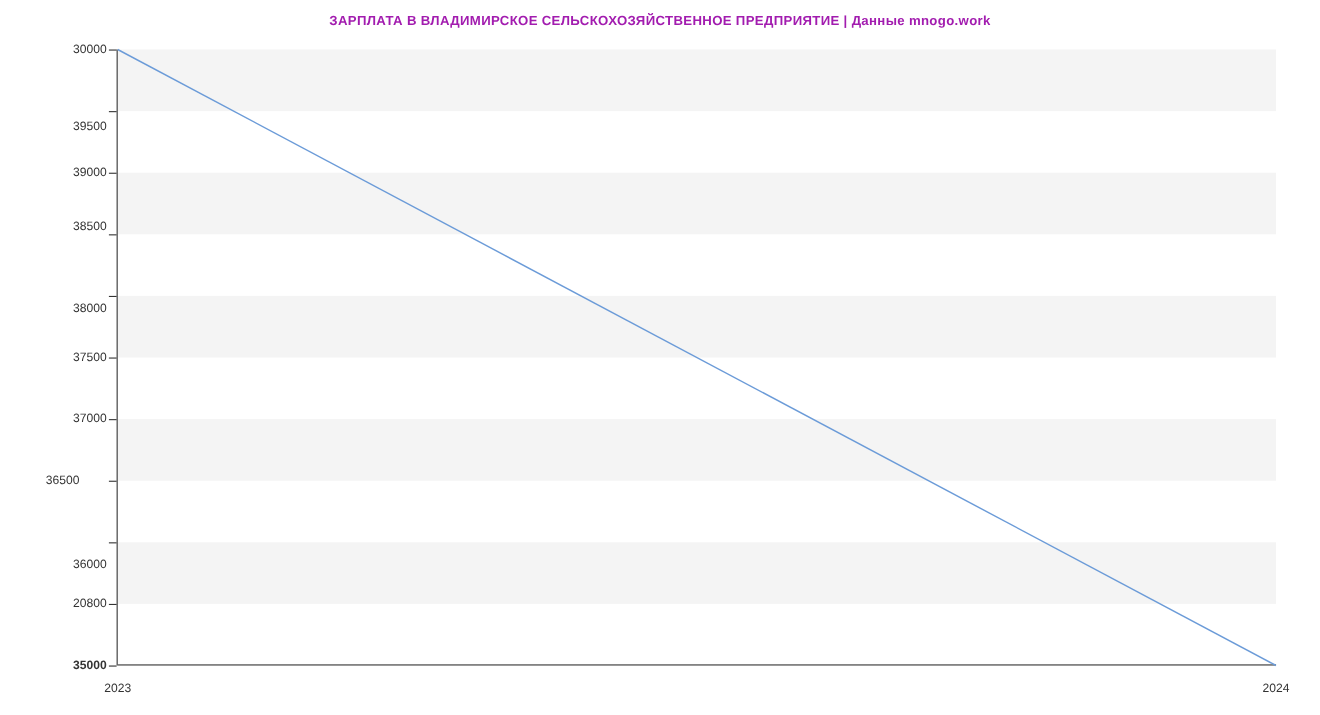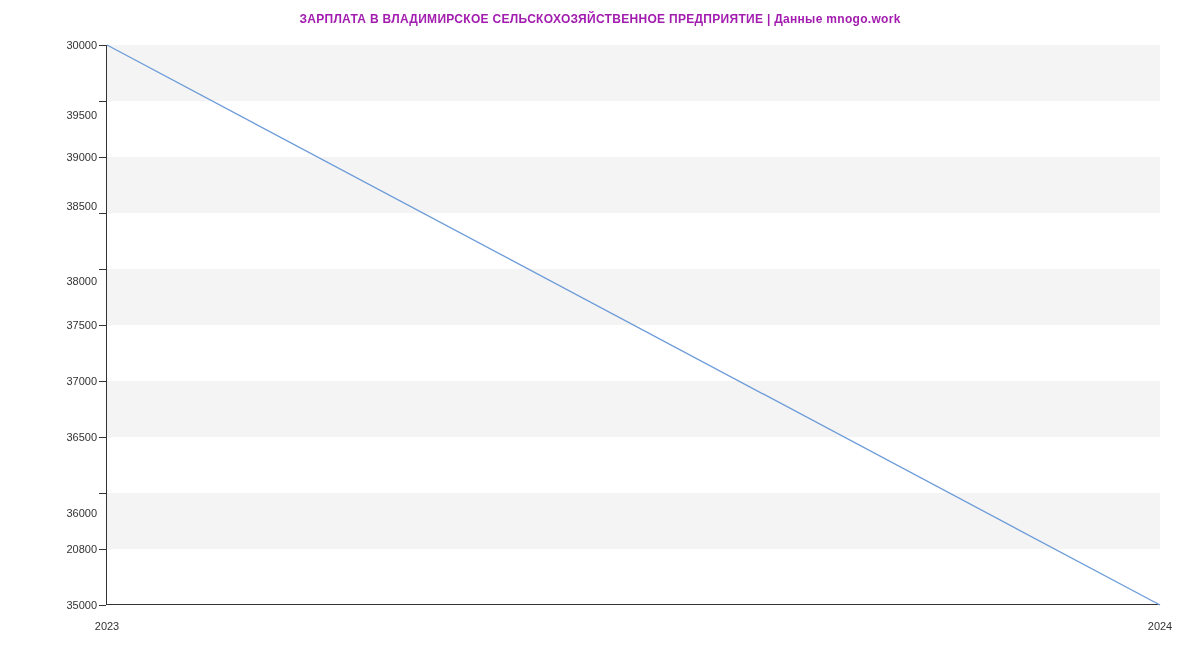--- a/index.html
+++ b/index.html
@@ -43,24 +43,24 @@
       <div class="y-tick" style="top: 437px;"></div>
       <div class="y-tick" style="top: 381px;"></div>
       <div class="y-tick" style="top: 325px;"></div>
       <div class="y-tick" style="top: 269px;"></div>
       <div class="y-tick" style="top: 213px;"></div>
       <div class="y-tick" style="top: 157px;"></div>
       <div class="y-tick" style="top: 101px;"></div>
       <div class="y-tick" style="top: 45px;"></div>
     </div>
   <div id="y-labels">
-      <div class="y-label" style="top: 605px;">35000</div>
+      <div class="y-label" style="top: 605px; font-weight: bold;">35000</div>
       <div class="y-label" style="top: 549px;">20800</div>
       <div class="y-label" style="top: 493px; margin-top: 20px;">36000</div>
-      <div class="y-label" style="top: 437px;">36500</div>
+      <div class="y-label" style="top: 437px; text-align: center;">36500</div>
       <div class="y-label" style="top: 381px;">37000</div>
       <div class="y-label" style="top: 325px;">37500</div>
       <div class="y-label" style="top: 269px; margin-top: 12px;">38000</div>
       <div class="y-label" style="top: 206px;">38500</div>
       <div class="y-label" style="top: 157px;">39000</div>
       <div class="y-label" style="top: 115px;">39500</div>
       <div class="y-label" style="top: 45px;">30000</div>
     </div>
   <div id="x-labels">
       <div class="x-label" style="left: 107px;">2023</div>

